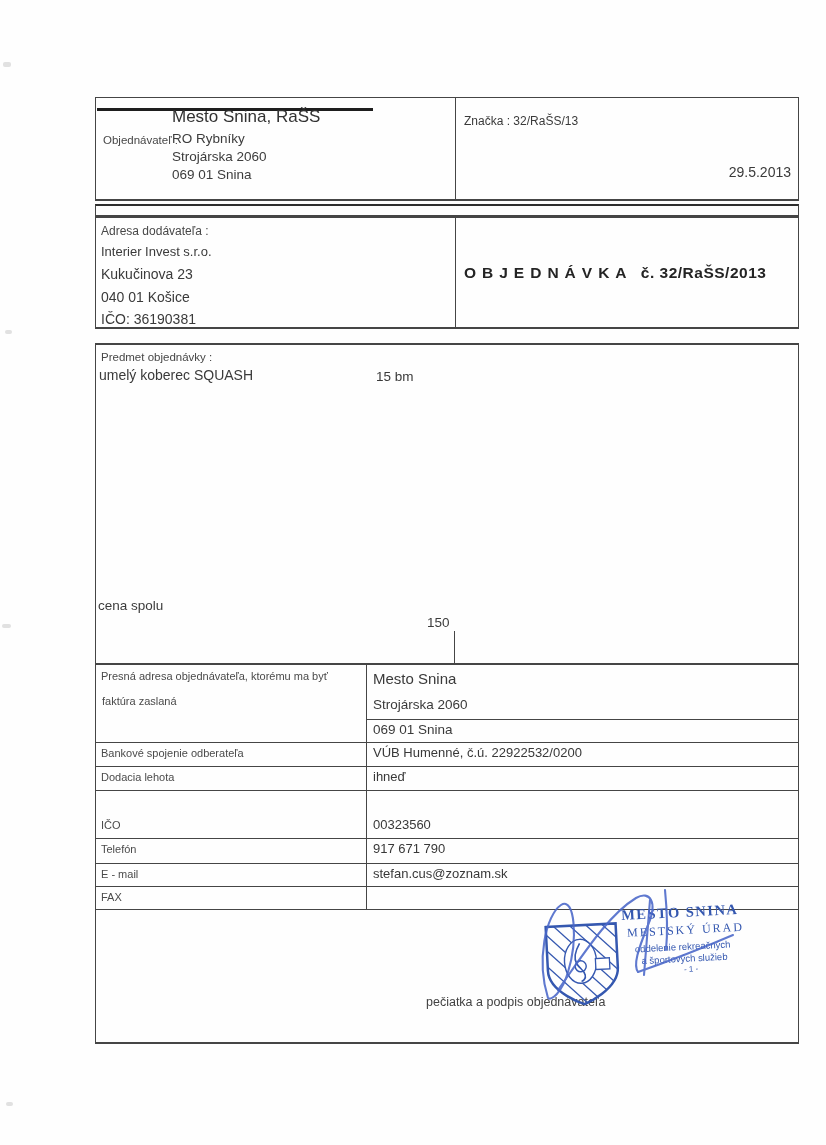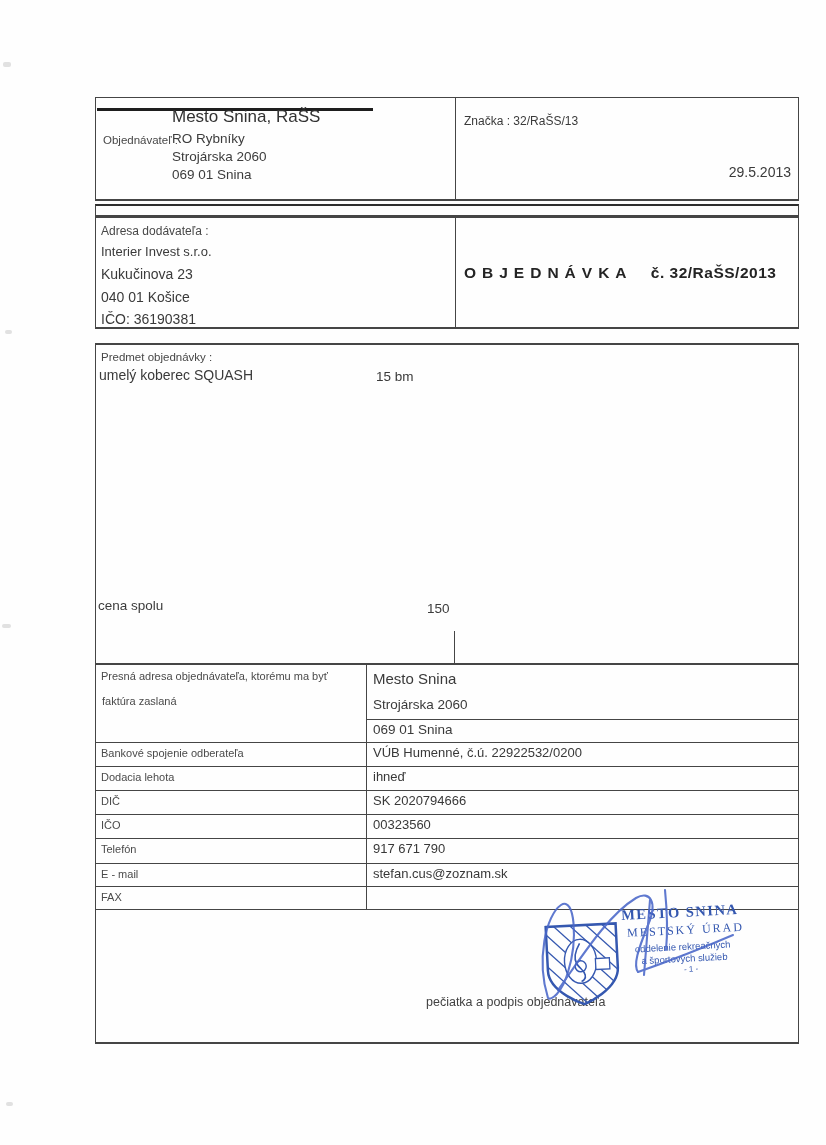--- a/index.html
+++ b/index.html
@@ -34,29 +34,29 @@
   
   #box2 { left:95px; top:215px; width:702px; height:110px; border-width:2px 1px 2px 1px; }
   #box2-divider { left:359px; top:0; height:100%; }
   #dod-label { left:5px; top:7px; font-size:12px; }
   #dod-l1 { left:5px; top:27px; font-size:13px; }
   #dod-l2 { left:5px; top:49px; font-size:14px; }
   #dod-l3 { left:5px; top:72px; font-size:14px; }
   #dod-l4 { left:5px; top:94px; font-size:14px; }
   #order-title { left:368px; top:47px; font-size:15.5px; font-weight:bold; color:#242424; white-space:nowrap; }
   #order-title .sp { letter-spacing:6px; }
-  #order-title .no { letter-spacing:0.5px; margin-left:14px; }
+  #order-title .no { letter-spacing:0.5px; margin-left:4px; }
 
   
   #box3 { left:95px; top:343px; width:702px; height:320px; border-width:2px 1px 0 1px; }
   #pred-label { left:5px; top:6px; }
   #pred-item { left:3px; top:22px; font-size:14px; }
   #pred-qty { left:280px; top:24px; font-size:13.5px; }
   #cena-label { left:2px; top:253px; }
-  #cena-val { left:331px; top:256px;text-align:right; }
+  #cena-val { left:331px; top:270px;text-align:right; }
   #cena-tick { left:358px; top:286px; height:34px; }
 
   
   #table { left:95px; top:663px; width:702px; height:377px; border-width:2px 1px 2px 1px; }
   #col-divider { left:270px; top:0; height:244px; }
   .trow { position:absolute; left:0; width:702px; border-bottom:1px solid #454545; }
   .trow .rl { position:absolute; left:5px; top:5px; font-size:11px; color:#4a4a4a; }
   .trow .rv { position:absolute; left:277px; top:3px; font-size:13px; color:#383838; }
   #row-addr   { top:0;   height:77px; }
   #row-bank   { top:77px;  height:24px; }
@@ -144,24 +144,20 @@
       <span id="addr-v3">069 01 Snina</span>
     </div>
 
     <div class="trow" id="row-bank">
       <span class="rl">Bankové spojenie odberateľa</span>
       <span class="rv">VÚB Humenné, č.ú. 22922532/0200</span>
     </div>
     <div class="trow" id="row-dodacia">
       <span class="rl">Dodacia lehota</span>
       <span class="rv">ihneď</span>
-    </div>
-    <div class="trow" id="row-dic">
-      <span class="rl">DIČ</span>
-      <span class="rv">SK 2020794666</span>
     </div>
     <div class="trow" id="row-ico">
       <span class="rl">IČO</span>
       <span class="rv">00323560</span>
     </div>
     <div class="trow" id="row-tel">
       <span class="rl">Telefón</span>
       <span class="rv">917 671 790</span>
     </div>
     <div class="trow" id="row-email">

